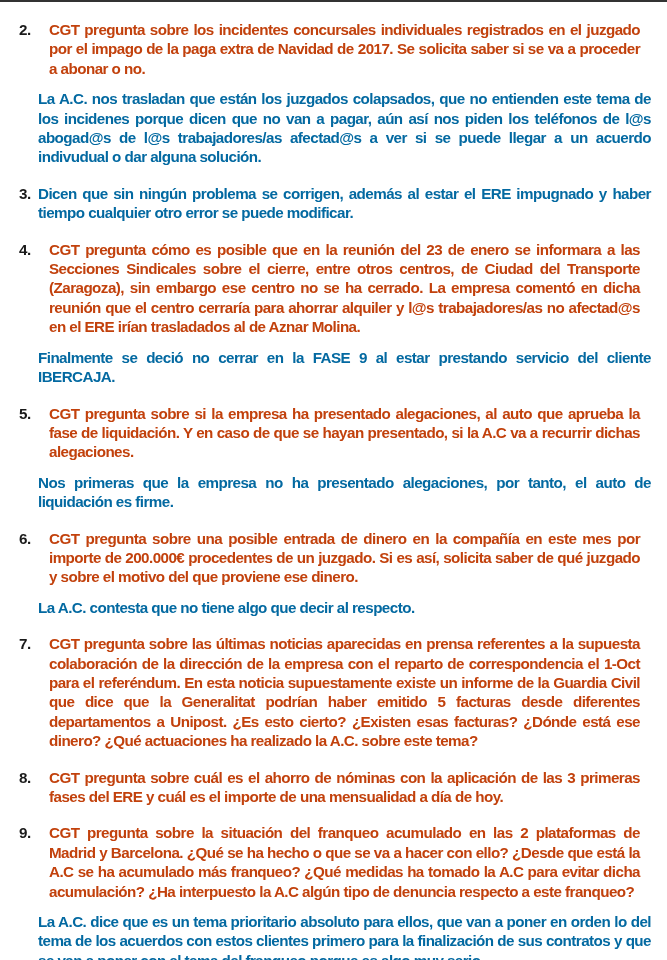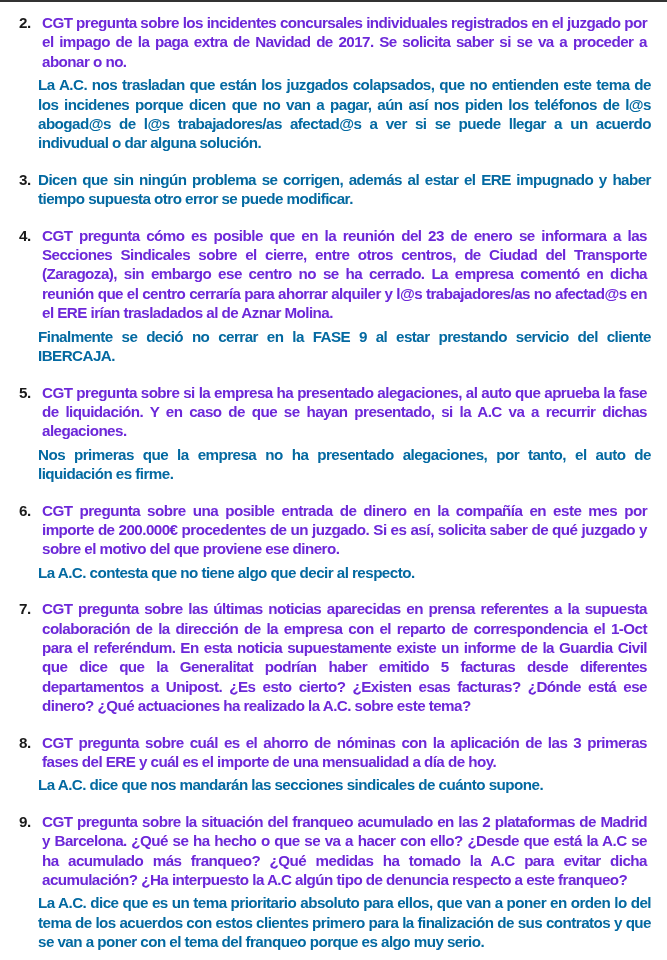--- a/index.html
+++ b/index.html
@@ -39,22 +39,22 @@
       text-align: justify;
       transform-origin: left top;
     }
     .item .num {
       position: absolute;
       left: 19px;
       top: 0;
       color: #1a1a1a;
     }
     .question {
-      color: #6d28d9;
-      margin: 4px;
+      color: #c2410c;
+      margin: 11px;
     }
     .answer {
       color: #0369a1;
       margin: 0;
     }
     p { margin: 0; }
   </style>
 </head>
 <body>
 
@@ -63,21 +63,21 @@
 <div class="doc">
 
   <div class="item">
     <span class="num">2.</span>
     <p class="question">CGT pregunta sobre los incidentes concursales individuales registrados en el juzgado por el impago de la paga extra de Navidad de 2017. Se solicita saber si se va a proceder a abonar o no.</p>
     <p class="answer">La A.C. nos trasladan que están los juzgados colapsados, que no entienden este tema de los incidenes porque dicen que no van a pagar, aún así nos piden los teléfonos de l@s abogad@s de l@s trabajadores/as afectad@s a ver si se puede llegar a un acuerdo indivudual o dar alguna solución.</p>
   </div>
 
   <div class="item">
     <span class="num">3.</span>
-    <p class="answer">Dicen que sin ningún problema se corrigen, además al estar el ERE impugnado y haber tiempo supuesta otro error se puede modificar.</p>
+    <p class="answer">Dicen que sin ningún problema se corrigen, además al estar el ERE impugnado y haber tiempo cualquier otro error se puede modificar.</p>
   </div>
 
   <div class="item">
     <span class="num">4.</span>
     <p class="question">CGT pregunta cómo es posible que en la reunión del 23 de enero se informara a las Secciones Sindicales sobre el cierre, entre otros centros, de Ciudad del Transporte (Zaragoza), sin embargo ese centro no se ha cerrado. La empresa comentó en dicha reunión que el centro cerraría para ahorrar alquiler y l@s trabajadores/as no afectad@s en el ERE irían trasladados al de Aznar Molina.</p>
     <p class="answer">Finalmente se deció no cerrar en la FASE 9 al estar prestando servicio del cliente IBERCAJA.</p>
   </div>
 
   <div class="item">
     <span class="num">5.</span>
@@ -92,21 +92,20 @@
   </div>
 
   <div class="item">
     <span class="num">7.</span>
     <p class="question">CGT pregunta sobre las últimas noticias aparecidas en prensa referentes a la supuesta colaboración de la dirección de la empresa con el reparto de correspondencia el 1-Oct para el referéndum. En esta noticia supuestamente existe un informe de la Guardia Civil que dice que la Generalitat podrían haber emitido 5 facturas desde diferentes departamentos a Unipost. ¿Es esto cierto? ¿Existen esas facturas? ¿Dónde está ese dinero? ¿Qué actuaciones ha realizado la A.C. sobre este tema?</p>
   </div>
 
   <div class="item">
     <span class="num">8.</span>
     <p class="question">CGT pregunta sobre cuál es el ahorro de nóminas con la aplicación de las 3 primeras fases del ERE y cuál es el importe de una mensualidad a día de hoy.</p>
-    <p class="answer">La A.C. dice que nos mandarán las secciones sindicales de cuánto supone.</p>
   </div>
 
   <div class="item">
     <span class="num">9.</span>
     <p class="question">CGT pregunta sobre la situación del franqueo acumulado en las 2 plataformas de Madrid y Barcelona. ¿Qué se ha hecho o que se va a hacer con ello? ¿Desde que está la A.C se ha acumulado más franqueo? ¿Qué medidas ha tomado la A.C para evitar dicha acumulación? ¿Ha interpuesto la A.C algún tipo de denuncia respecto a este franqueo?</p>
     <p class="answer">La A.C. dice que es un tema prioritario absoluto para ellos, que van a poner en orden lo del tema de los acuerdos con estos clientes primero para la finalización de sus contratos y que se van a poner con el tema del franqueo porque es algo muy serio.</p>
   </div>
 
 </div>
 

